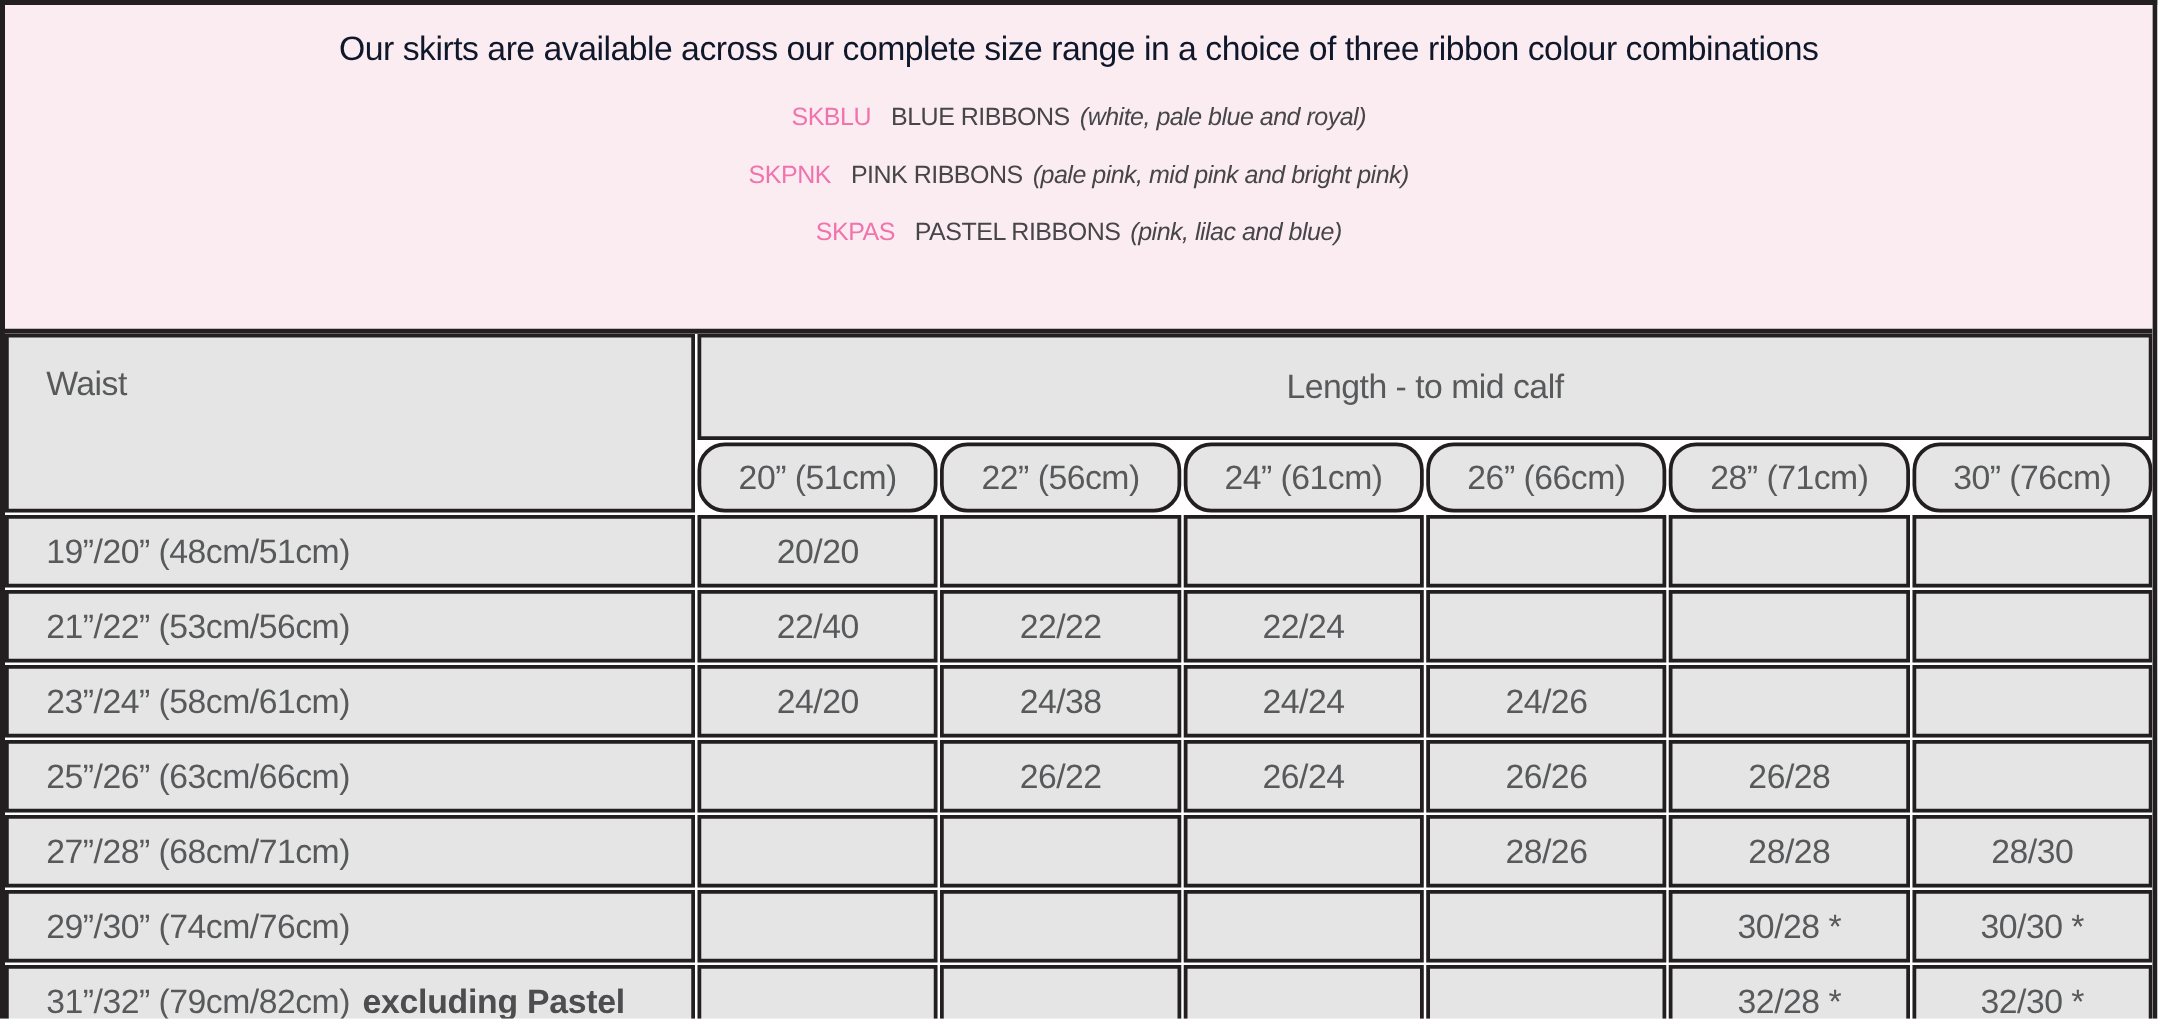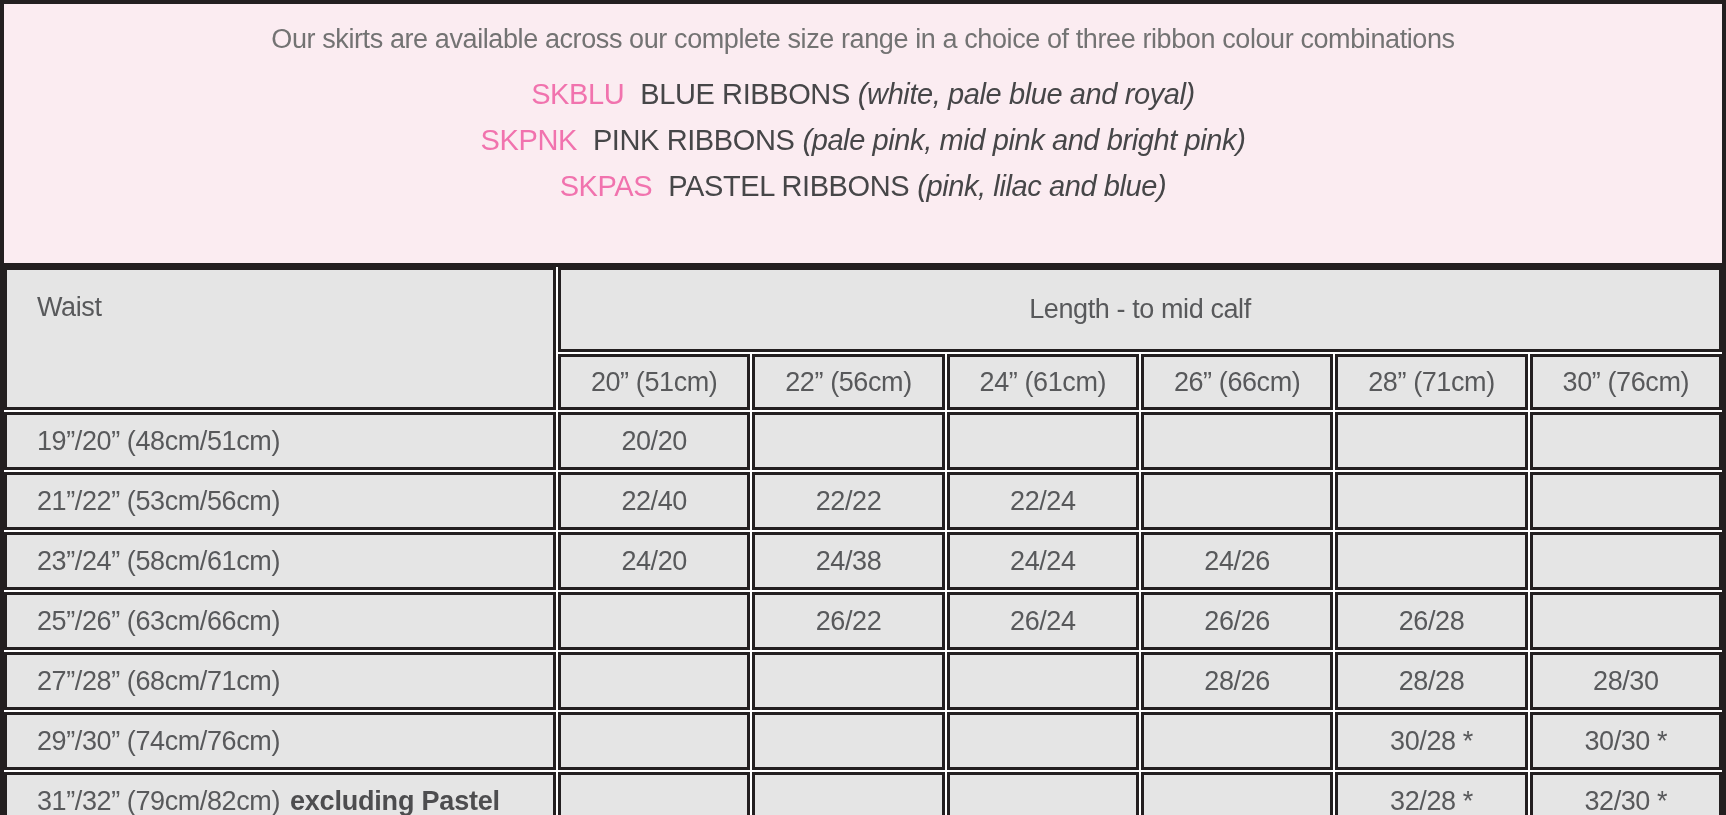--- a/index.html
+++ b/index.html
@@ -19,27 +19,27 @@
   .intro{
     box-sizing:border-box;
     height:263px;
     background:#fbecf1;
     border-bottom:4px solid #231f20;
     text-align:center;
     padding-top:20px;
   }
   .intro-heading{
     font-size:27px;
-    color:#737373;
+    color:#0f172a;
     margin:0 0 16px 0;
     font-weight:normal;
     text-align:center;
   }
   .product-line{
-    font-size:29px;
+    font-size:20px;
     line-height:46px;
     color:#464648;
   }
   .product-code{
     color:#f173ae;
     margin-right:16px;
   }
   .product-name{
     color:#464648;
     margin-right:8px;
@@ -75,20 +75,21 @@
   td.length-cell{
     background:#fbecf1;
     text-align:center;
     vertical-align:middle;
     height:77px;
   }
   tr.subhead td{
     height:48px;
     text-align:center;
     vertical-align:middle;
+    border-radius:22px;
   }
   tr.data-row td{height:50px;vertical-align:middle;margin-top:39px;}
   td.rowlabel{padding-left:30px;text-align:left;}
   td.rowlabel .note{
     font-weight:bold;
     color:#4d4d4f;
     margin-left:10px;
     letter-spacing:-0.2px;
   }
   td.val{

